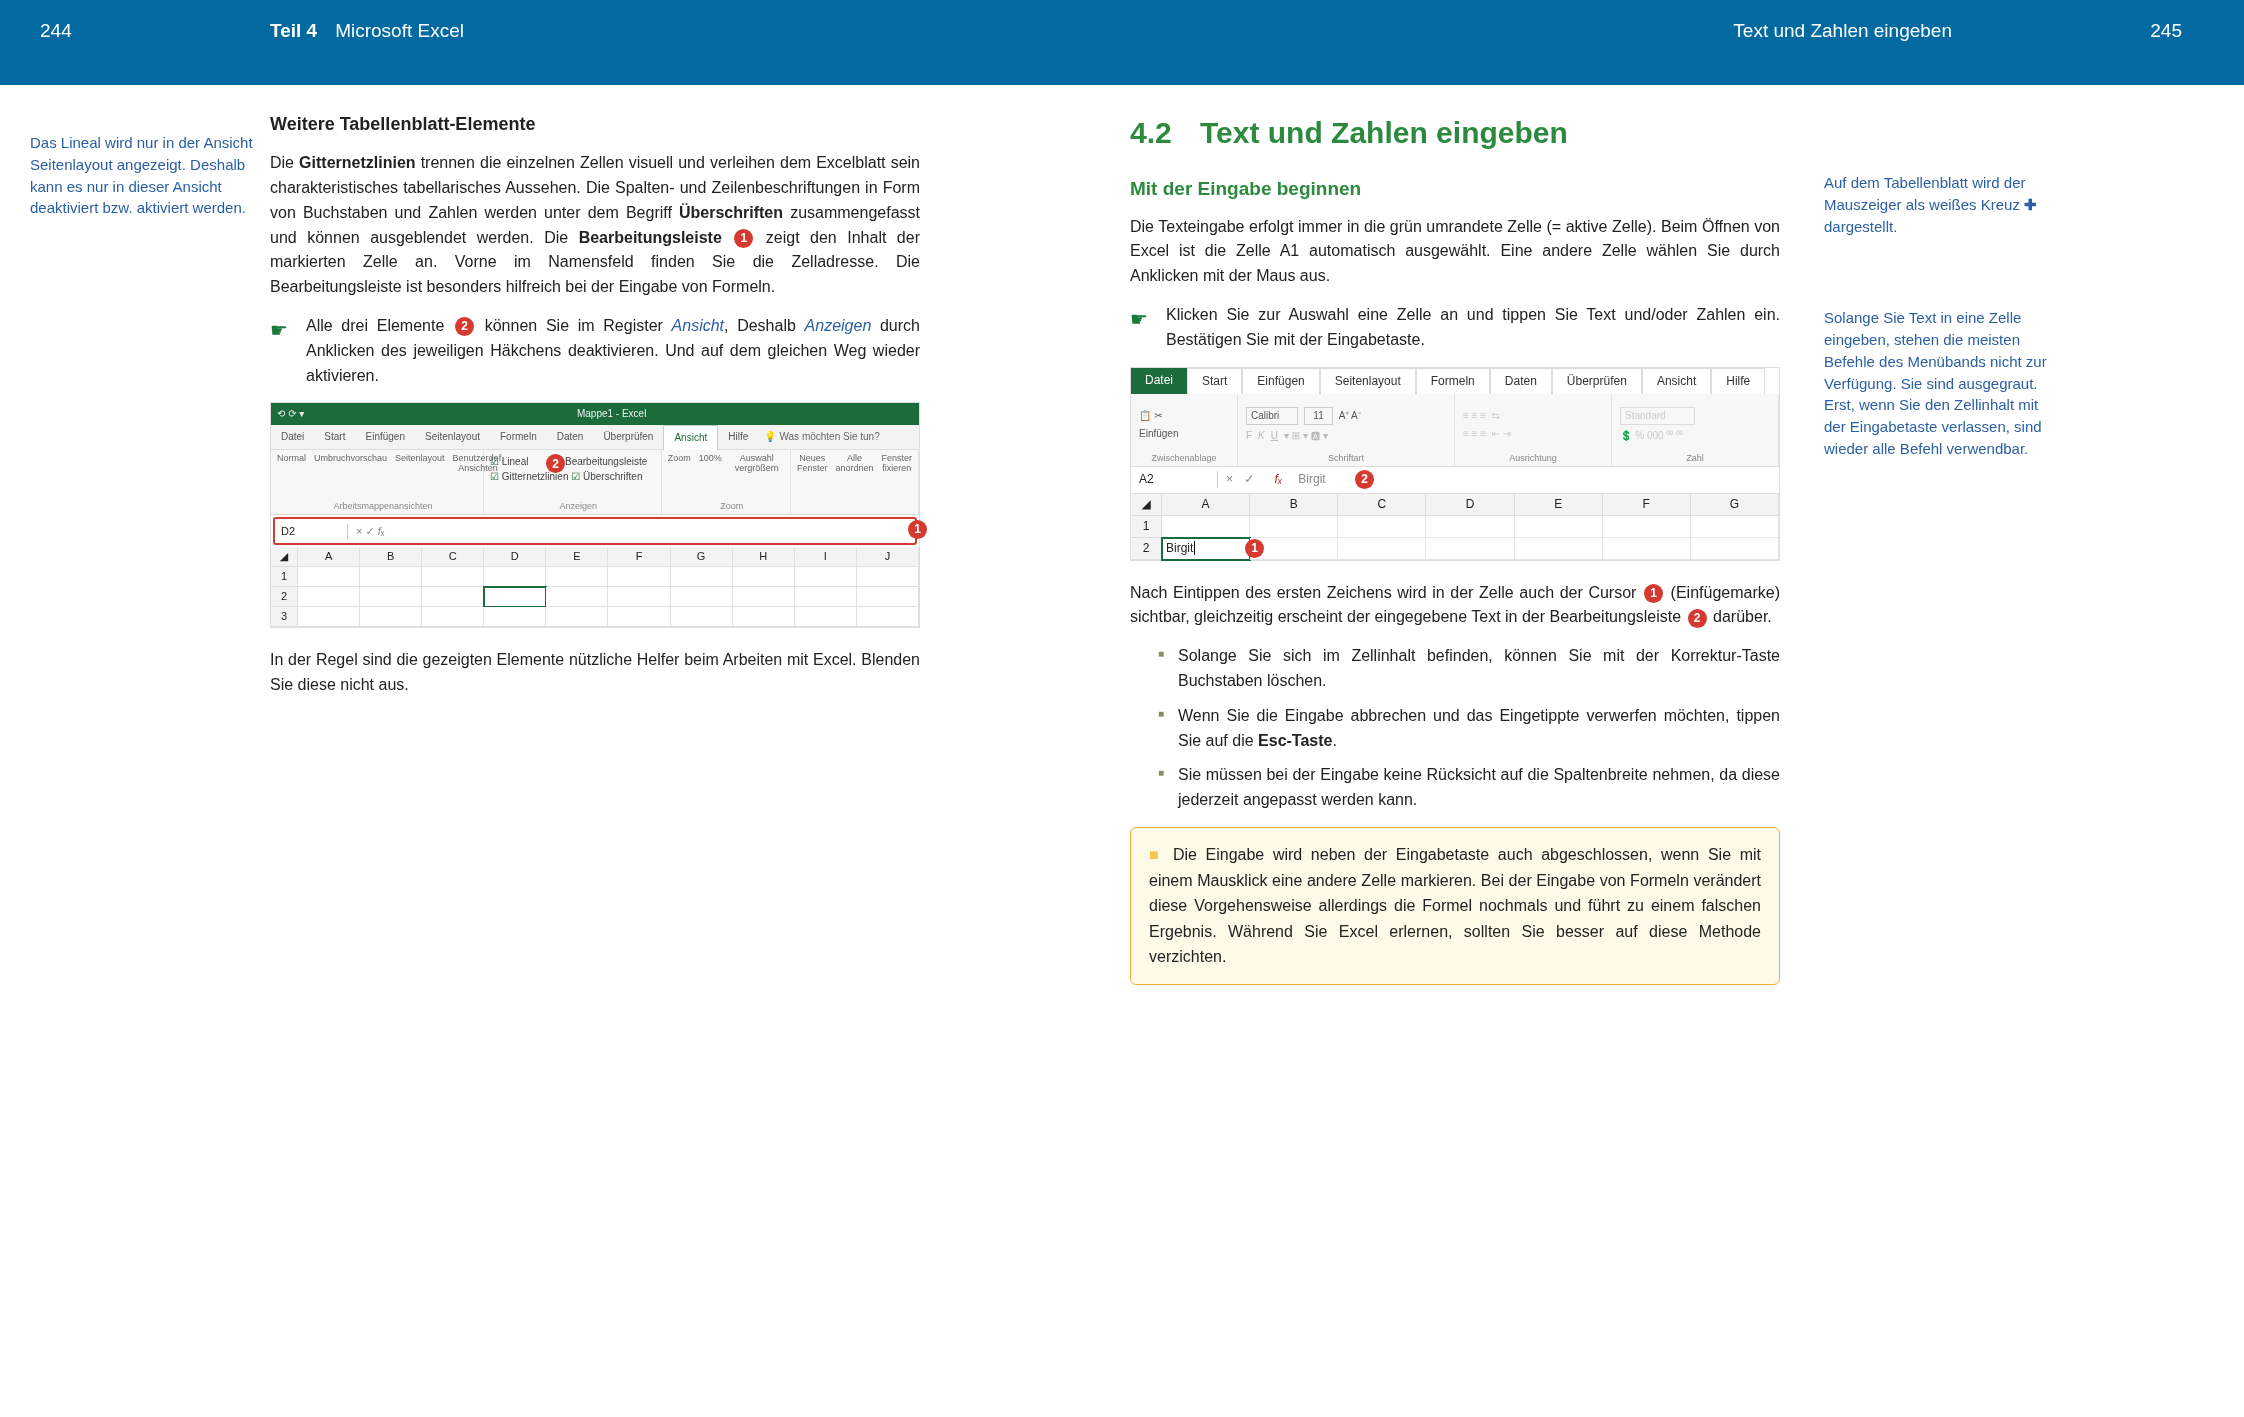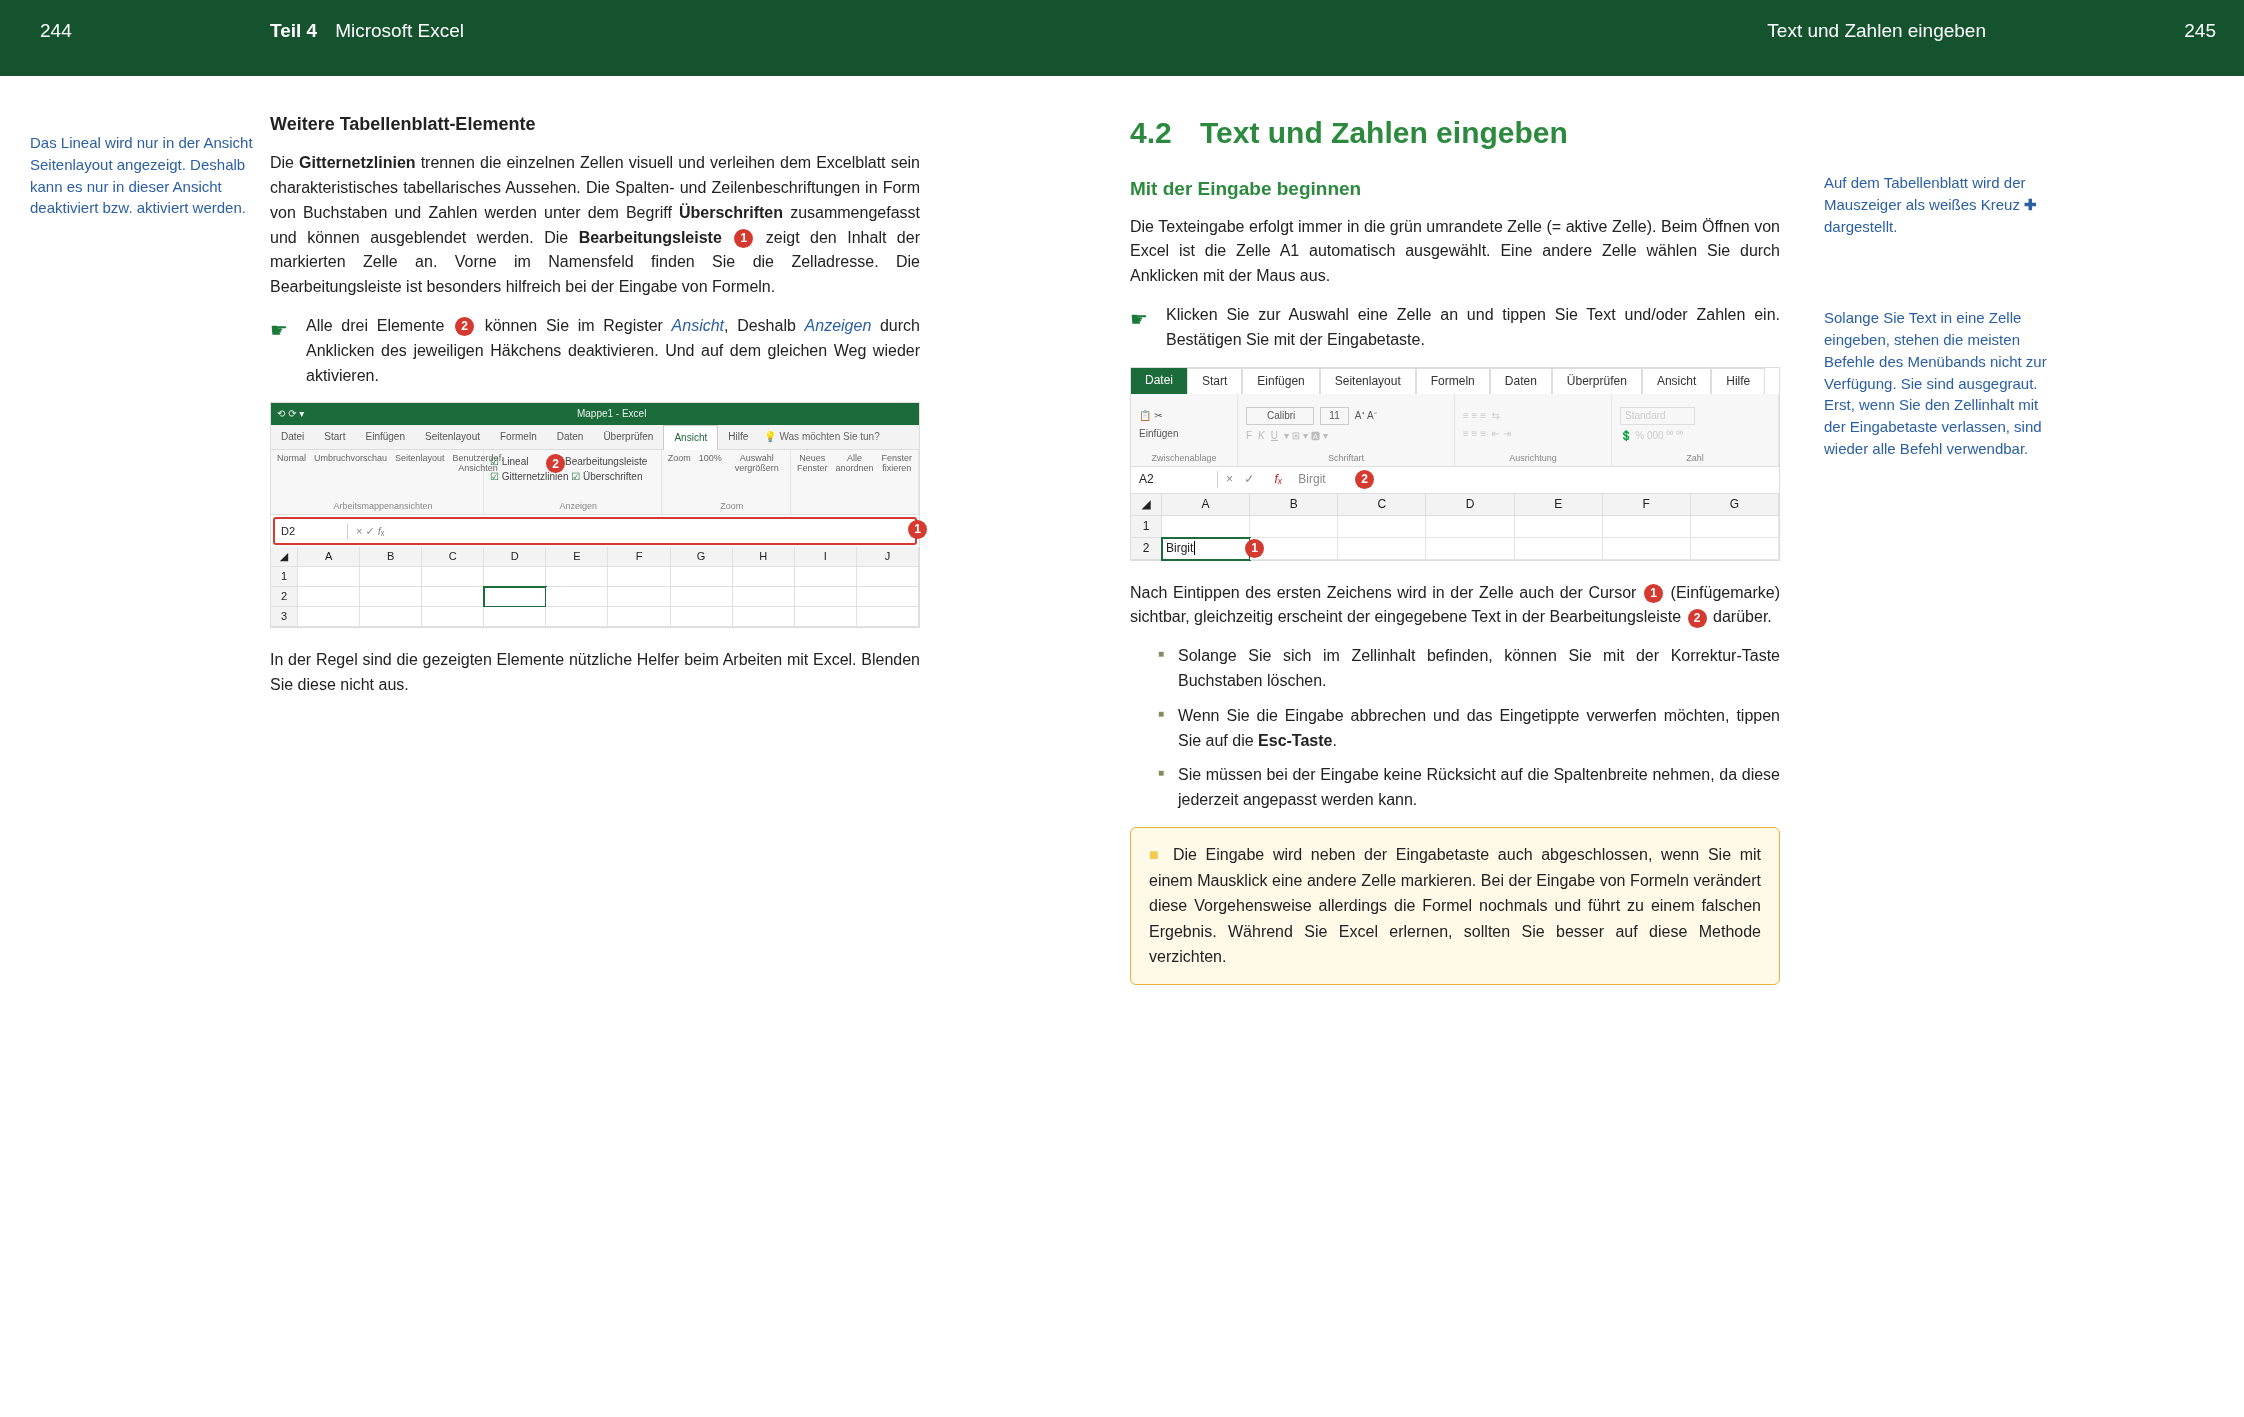--- a/index.html
+++ b/index.html
@@ -1,17 +1,17 @@
 <!DOCTYPE html>
 <html><head>
 <meta charset="utf-8">
 <style>
   html,body{margin:0;padding:0;background:#fff;font-family:"Segoe UI","Helvetica Neue",Arial,sans-serif;color:#222;font-size:15px;line-height:1.4}
   .page{width:2244px;height:1417px;position:relative;overflow:hidden}
-  .hdr{background:#14532d;height:76px;display:flex;align-items:flex-start;color:#fff;font-size:19px;padding:18px 28px 0 40px;box-sizing:border-box}
+  .hdr{background:#0369a1;height:85px;display:flex;align-items:flex-start;color:#fff;font-size:19px;padding:18px 62px 0 40px;box-sizing:border-box}
   .hdr .ln{flex:0 0 auto}
   .hdr .pl{width:125px;text-align:left}
   .hdr .pr{width:125px;text-align:right}
   .hdr .title-l{font-weight:600;margin-left:105px}
   .hdr .sub-l{margin-left:18px;font-weight:400}
   .hdr .spacer{flex:1}
   .hdr .title-r{margin-right:105px;font-weight:400}
   .body{display:flex;gap:0;position:absolute;top:72px;left:0;right:0;bottom:0}
   .col{box-sizing:border-box;position:relative}
   .col.margin-l{width:270px;padding:60px 14px 0 30px}
@@ -254,21 +254,21 @@
           <div class="tab white">Ansicht</div>
           <div class="tab white">Hilfe</div>
         </div>
         <div class="rib2">
           <div class="grp" style="width:90px">
             <div>📋 ✂</div>
             <div>Einfügen</div>
             <div class="gname">Zwischenablage</div>
           </div>
           <div class="grp" style="width:200px">
-            <div class="row"><span style="border:1px solid #ccc;padding:1px 18px 1px 20px">Calibri</span> <span style="border:1px solid #ccc;padding:1px 8px">11</span> A⁺ A⁻</div>
+            <div class="row"><span style="border:1px solid #ccc;padding:1px 18px 1px 4px">Calibri</span> <span style="border:1px solid #ccc;padding:1px 8px">11</span> A⁺ A⁻</div>
             <div class="row" style="color:#bbb">F <i>K</i> <u>U</u> ▾ ⊞ ▾ 🅰 ▾</div>
             <div class="gname">Schriftart</div>
           </div>
           <div class="grp" style="width:140px;color:#ccc">
             <div class="row">≡ ≡ ≡&nbsp;&nbsp;⇆</div>
             <div class="row">≡ ≡ ≡&nbsp;&nbsp;⇤ ⇥</div>
             <div class="gname">Ausrichtung</div>
           </div>
           <div class="grp" style="flex:1;color:#ccc">
             <div class="row">

